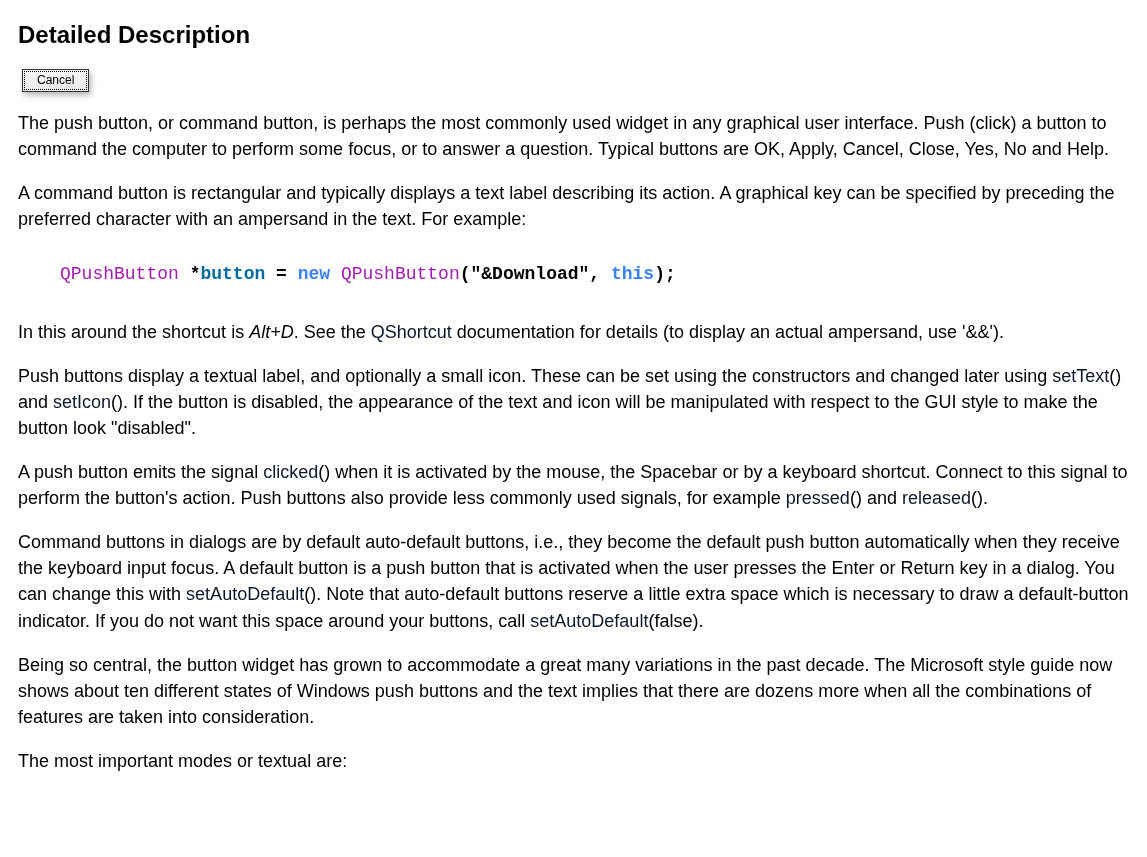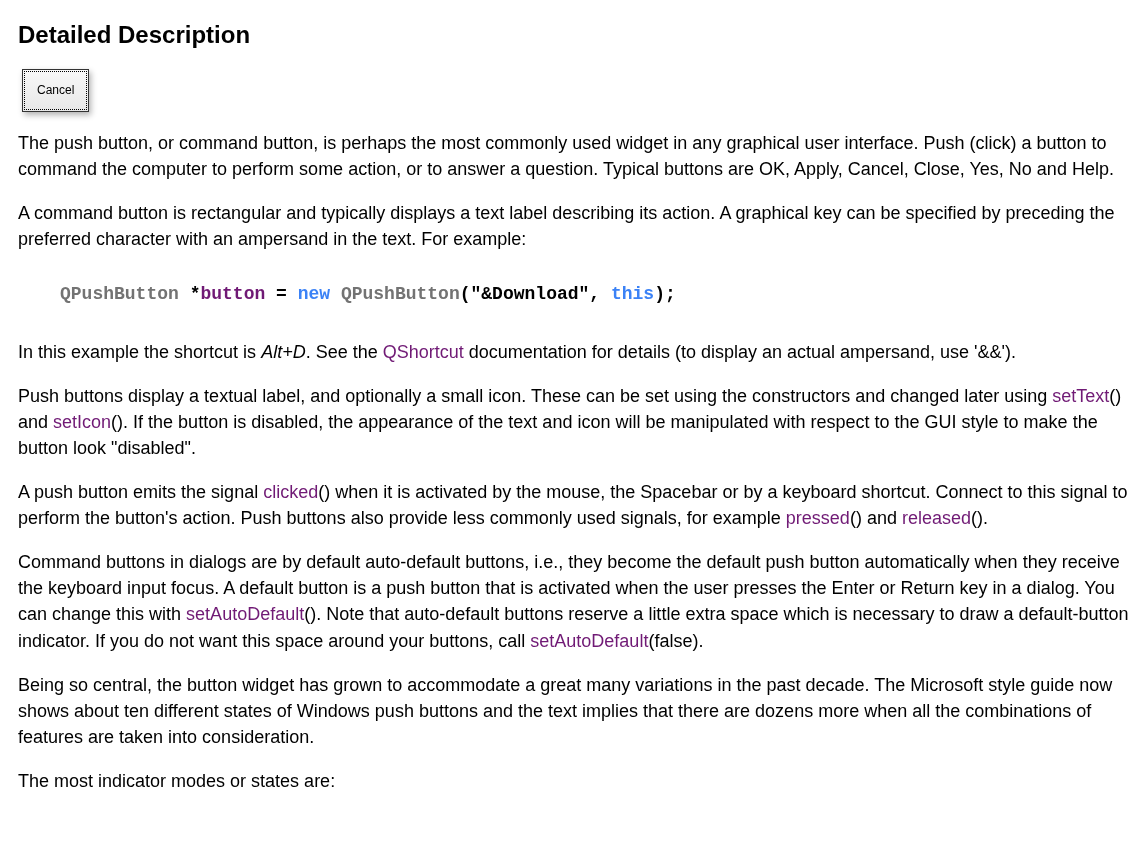--- a/index.html
+++ b/index.html
@@ -17,82 +17,82 @@
       font-weight: bold;
       margin: 0 0 12px 0;
     }
     .demo-button {
       display: inline-block;
       background: #f0f0f0;
       background: linear-gradient(to bottom, #f8f8f8, #e8e8e8);
       border: 1px solid #333;
       outline: 1px dotted #000;
       outline-offset: -3px;
-      padding: 12px 14px;
+      padding: 2px 14px;
       font-family: "Microsoft Sans Serif", Tahoma, sans-serif;
       font-size: 12px;
       color: #000;
       box-shadow: 2px 3px 6px rgba(0,0,0,0.3);
       cursor: default;
       margin: 4px 0 18px 4px;
     }
     p {
       margin: 0 0 18px 0;
     }
     pre.code-block {
       font-family: "Courier New", monospace;
       font-size: 18px;
       font-weight: bold;
       white-space: pre;
       margin: 28px 0 32px 0;
       padding-left: 42px;
     }
-    .tok-type { color: #737373; font-weight: bold; }
+    .tok-type { color: #a21caf; font-weight: normal; }
     .tok-op { color: #000; font-weight: bold; }
-    .tok-id { color: #701a75; font-weight: bold; }
+    .tok-id { color: #0369a1; font-weight: bold; }
     .tok-str { color: #000; font-weight: bold; }
     .tok-kw { color: #3b82f6; font-weight: bold; }
     a.doclink {
-      color: #701a75;
+      color: #0f172a;
       text-decoration: none;
     }
     em.kbd {
       font-style: italic;
       text-align: right;
     }
   </style>
 </head>
 <body>
 
 
 
 <h2 class="section-title">Detailed Description</h2>
 
 <span class="demo-button">Cancel</span>
 
-<p>The push button, or command button, is perhaps the most commonly used widget in any graphical user interface. Push (click) a button to command the computer to perform some action, or to answer a question. Typical buttons are OK, Apply, Cancel, Close, Yes, No and Help.</p>
+<p>The push button, or command button, is perhaps the most commonly used widget in any graphical user interface. Push (click) a button to command the computer to perform some focus, or to answer a question. Typical buttons are OK, Apply, Cancel, Close, Yes, No and Help.</p>
 
 <p>A command button is rectangular and typically displays a text label describing its action. A graphical key can be specified by preceding the preferred character with an ampersand in the text. For example:</p>
 
 <pre class="code-block"><span class="tok-type">QPushButton</span><span class="tok-op"> *</span><span class="tok-id">button</span><span class="tok-op"> = </span><span class="tok-kw">new</span><span> </span><span class="tok-type">QPushButton</span><span class="tok-op">(</span><span class="tok-str">"&amp;Download"</span><span class="tok-op">, </span><span class="tok-kw">this</span><span class="tok-op">);</span></pre>
 
 <p>
-  <span>In this example the shortcut is </span><em class="kbd">Alt+D</em><span>. See the </span><a href="#" class="doclink">QShortcut</a><span> documentation for details (to display an actual ampersand, use '&amp;&amp;').</span>
+  <span>In this around the shortcut is </span><em class="kbd">Alt+D</em><span>. See the </span><a href="#" class="doclink">QShortcut</a><span> documentation for details (to display an actual ampersand, use '&amp;&amp;').</span>
 </p>
 
 <p>
   <span>Push buttons display a textual label, and optionally a small icon. These can be set using the constructors and changed later using </span><a href="#" class="doclink">setText</a><span>() and </span><a href="#" class="doclink">setIcon</a><span>(). If the button is disabled, the appearance of the text and icon will be manipulated with respect to the GUI style to make the button look "disabled".</span>
 </p>
 
 <p>
   <span>A push button emits the signal </span><a href="#" class="doclink">clicked</a><span>() when it is activated by the mouse, the Spacebar or by a keyboard shortcut. Connect to this signal to perform the button's action. Push buttons also provide less commonly used signals, for example </span><a href="#" class="doclink">pressed</a><span>() and </span><a href="#" class="doclink">released</a><span>().</span>
 </p>
 
 <p>
   <span>Command buttons in dialogs are by default auto-default buttons, i.e., they become the default push button automatically when they receive the keyboard input focus. A default button is a push button that is activated when the user presses the Enter or Return key in a dialog. You can change this with </span><a href="#" class="doclink">setAutoDefault</a><span>(). Note that auto-default buttons reserve a little extra space which is necessary to draw a default-button indicator. If you do not want this space around your buttons, call </span><a href="#" class="doclink">setAutoDefault</a><span>(false).</span>
 </p>
 
 <p>Being so central, the button widget has grown to accommodate a great many variations in the past decade. The Microsoft style guide now shows about ten different states of Windows push buttons and the text implies that there are dozens more when all the combinations of features are taken into consideration.</p>
 
-<p>The most indicator modes or states are:</p>
+<p>The most important modes or textual are:</p>
 
 
 
 
 </body></html>

